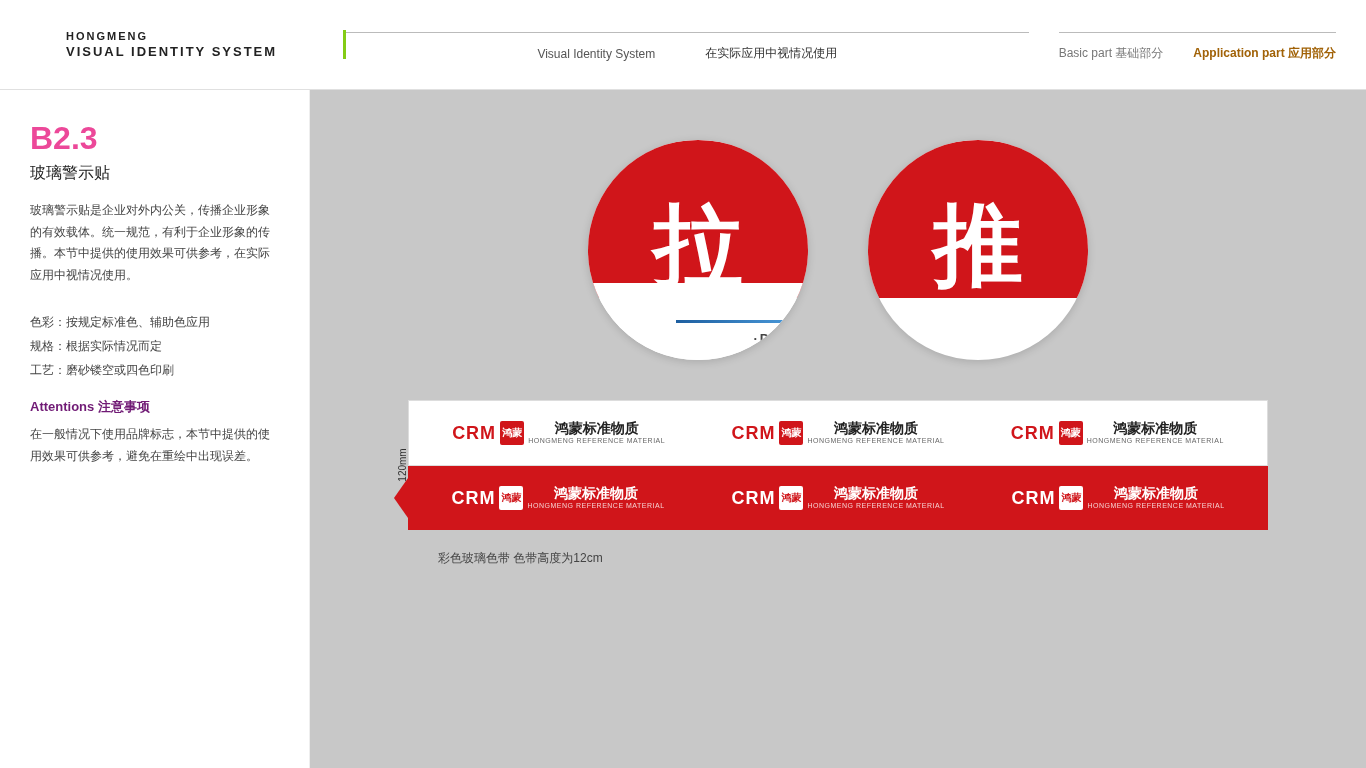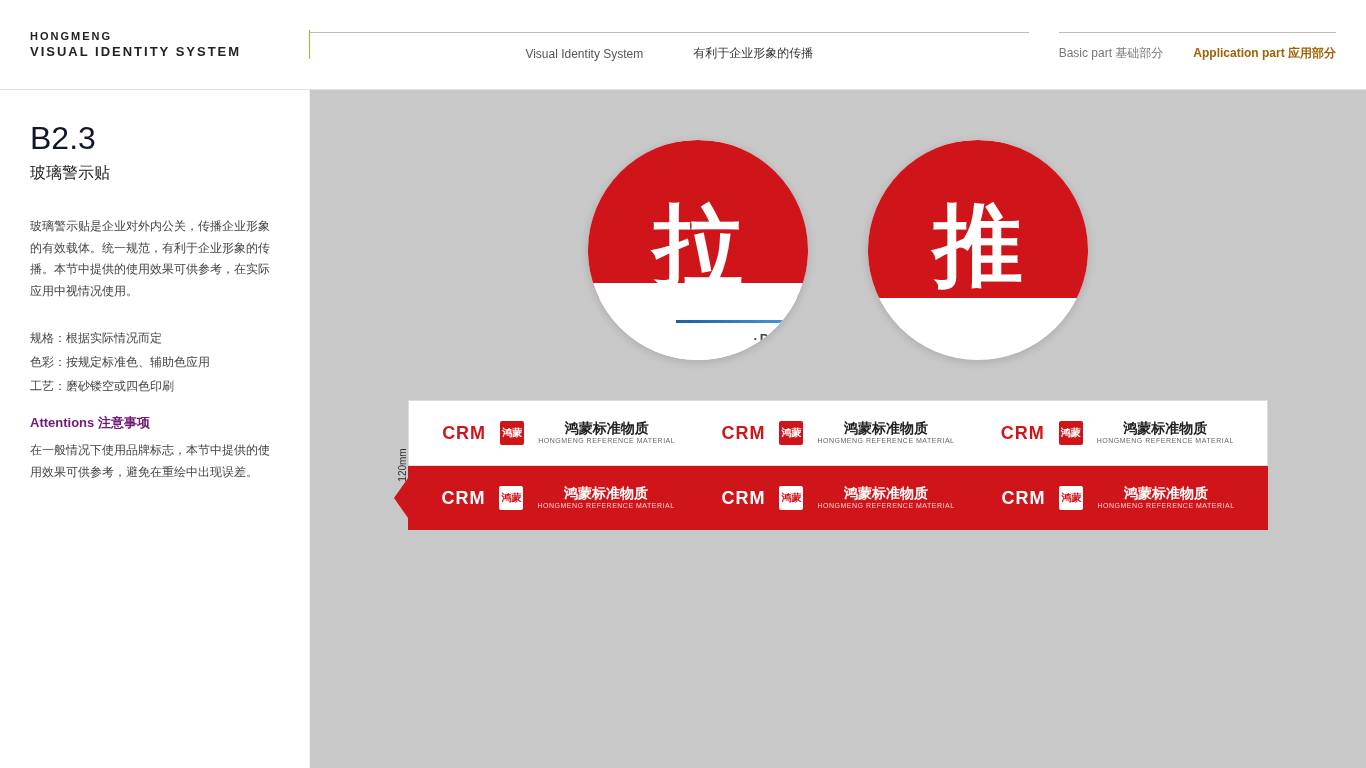--- a/index.html
+++ b/index.html
@@ -18,22 +18,23 @@
       display: flex;
       align-items: center;
       padding: 12px 30px;
       border-bottom: 1px solid #e0e0e0;
       height: 90px;
       flex-shrink: 0;
     }
     .logo-area {
       width: 280px;
       flex-shrink: 0;
-      border-right: 1px solid #84cc16;
+      border-right: 3px solid #84cc16;
       padding-right: 36px;
+      margin-left: 36px;
     }
     .logo-top {
       font-size: 11px;
       font-weight: bold;
       letter-spacing: 2px;
       color: #222;
     }
     .logo-bottom {
       font-size: 13px;
       font-weight: bold;
@@ -68,28 +69,28 @@
     
     .sidebar {
       width: 310px;
       flex-shrink: 0;
       padding: 30px 30px;
       border-right: 1px solid #eee;
       overflow-y: auto;
     }
     .section-code {
       font-size: 32px;
-      font-weight: normal;
-      color: #0f172a;
+      font-weight: bold;
+      color: #ec4899;
       margin-bottom: 6px;
     }
     .section-title {
       font-size: 16px;
       color: #222;
-      margin-bottom: 32px;
+      margin-bottom: 16px;
     }
     .section-desc {
       font-size: 12px;
       color: #444;
       line-height: 1.8;
       margin-bottom: 24px;
     }
     .section-specs {
       font-size: 12px;
       color: #444;
@@ -226,21 +227,21 @@
       height: 0;
       border-top: 20px solid transparent;
       border-bottom: 20px solid transparent;
       border-right: 14px solid #d0151a;
     }
 
     
     .logo-unit {
       display: flex;
       align-items: center;
-      gap: 12px;
+      gap: 2px;
     }
     .crm-text {
       font-size: 18px;
       font-weight: bold;
       color: #d0151a;
       letter-spacing: 1px;
     }
     .crm-text-white {
       font-size: 18px;
       font-weight: bold;
@@ -354,42 +355,42 @@
 <div class="header">
   <div class="logo-area">
     <div class="logo-top">HONGMENG</div>
     <div class="logo-bottom">VISUAL IDENTITY SYSTEM</div>
   </div>
 
   <div class="header-nav-wrapper">
     <div class="nav-line"></div>
     <div class="nav-items-row">
       <span class="header-nav-item">Visual Identity System</span>
-      <span class="header-nav-item chinese">有利于企业形象的传播</span>
+      <span class="header-nav-item chinese">在实际应用中视情况使用</span>
     </div>
   </div>
 
   <div class="right-nav-wrapper">
     <div class="right-nav-line"></div>
     <div class="right-nav-items">
       <span class="header-right-item">Basic part  基础部分</span>
       <span class="header-right-item active">Application part  应用部分</span>
     </div>
   </div>
 </div>
 
 <div class="main">
 
   <div class="sidebar">
     <div class="section-code">B2.3</div>
     <div class="section-title">玻璃警示贴</div>
     <div class="section-desc">玻璃警示贴是企业对外内公关，传播企业形象的有效载体。统一规范，有利于企业形象的传播。本节中提供的使用效果可供参考，在实际应用中视情况使用。</div>
     <div class="section-specs">
+      <div>色彩：按规定标准色、辅助色应用</div>
       <div>规格：根据实际情况而定</div>
-      <div>色彩：按规定标准色、辅助色应用</div>
       <div>工艺：磨砂镂空或四色印刷</div>
     </div>
     <div class="attentions-title">Attentions 注意事项</div>
     <div class="attentions-desc">在一般情况下使用品牌标志，本节中提供的使用效果可供参考，避免在重绘中出现误差。</div>
   </div>
 
   <div class="content">
 
     <div class="circles-row">
 
@@ -466,15 +467,16 @@
           <span class="crm-text-white">CRM</span>
           <div class="brand-icon-white" style="font-size:10px;">鸿蒙</div>
           <div class="brand-name-block">
             <span class="brand-name-cn-white">鸿蒙标准物质</span>
             <span class="brand-name-en-white">HONGMENG REFERENCE MATERIAL</span>
           </div>
         </div>
       </div>
     </div>
 
+    <div class="caption-text">彩色玻璃色带  色带高度为12cm</div>
 
   </div>
 </div>
 
 </body></html>

